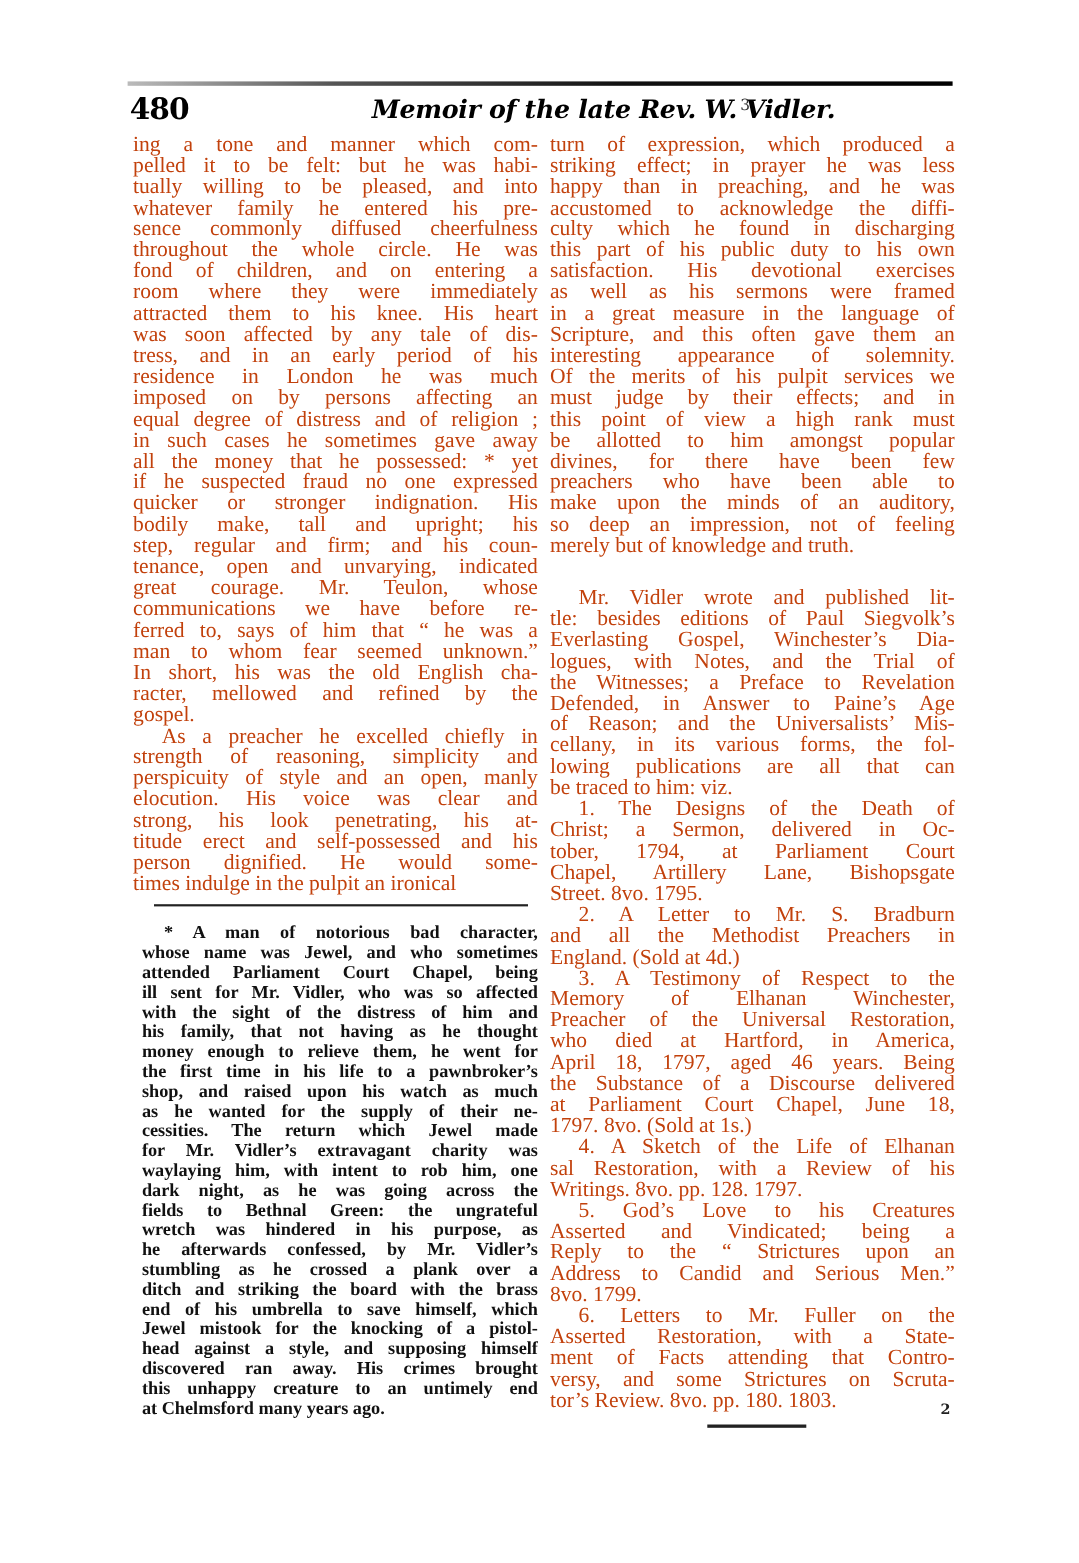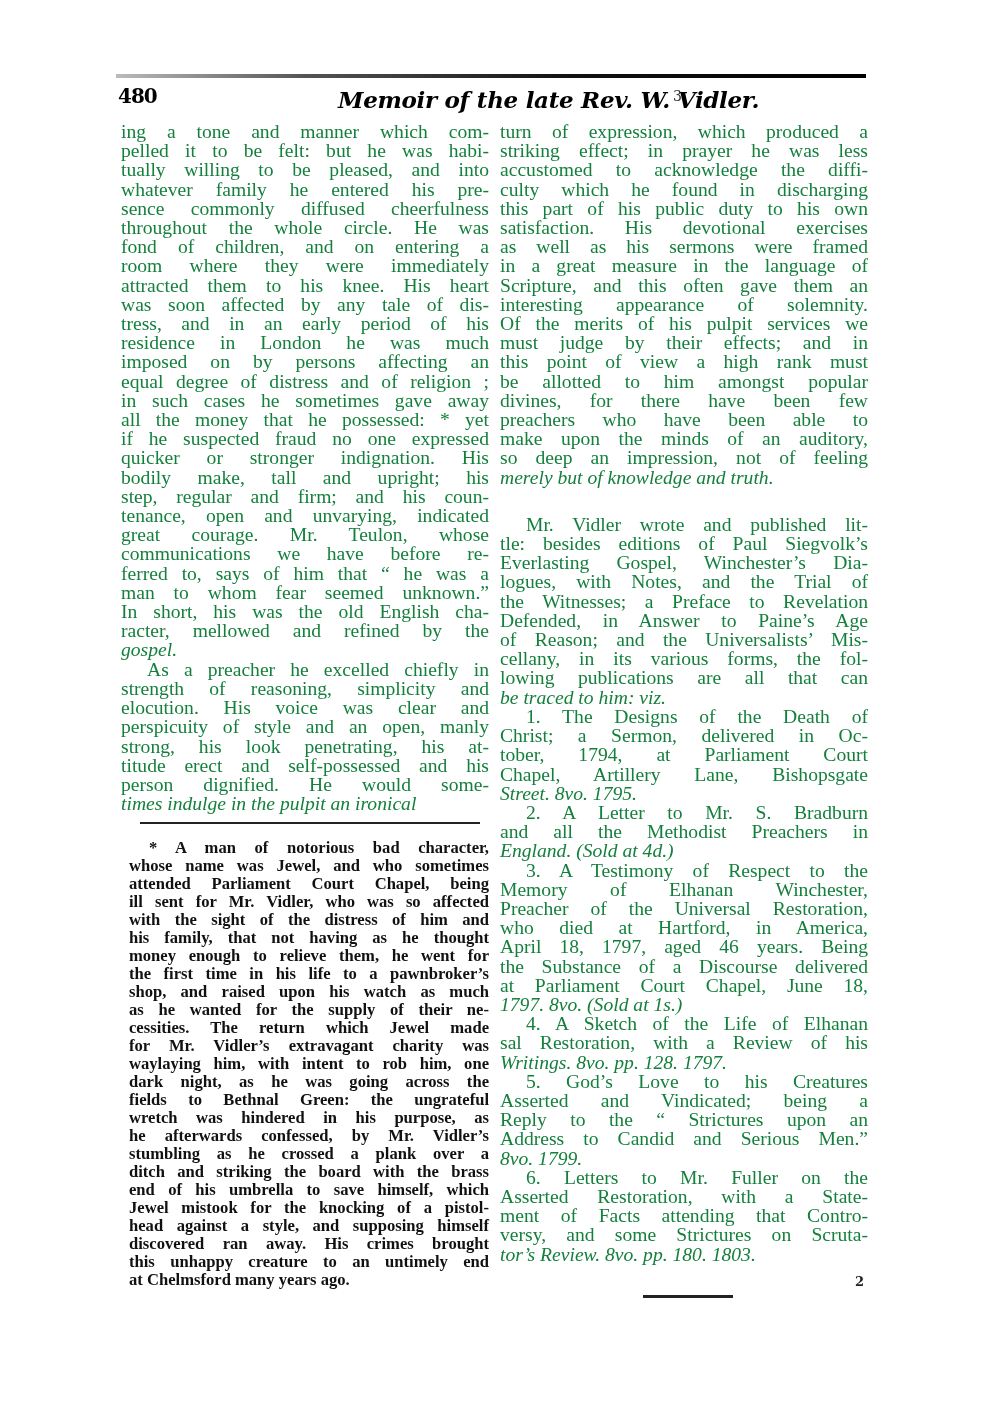--- a/index.html
+++ b/index.html
@@ -2,31 +2,31 @@
 <html><head>
 <meta charset="utf-8">
 <style>
   html, body { margin: 0; padding: 0; background: #ffffff; }
   body { width: 981px; height: 1421px; position: relative; overflow: hidden;
          font-family: "DejaVu Serif", "Liberation Serif", serif; color: #111; }
   .page { position: absolute; left: 0; top: 0; width: 981px; height: 1421px; }
   .top-rule { position: absolute; left: 116px; top: 74px; width: 750px; height: 4px;
               background: linear-gradient(90deg, #bbb 0%, #555 25%, #111 60%, #000 100%); }
   .header { position: absolute; left: 118px; top: 84px; width: 750px; height: 28px; }
-  .page-num { position: absolute; left: 0; top: 0; font-weight: 900; font-size: 20px;
+  .page-num { position: absolute; left: 0; top: 0; font-weight: 900; font-size: 27px;
               color: #000; letter-spacing: -1px; filter: blur(0.6px); }
   .running-title { position: absolute; left: 220px; top: 2px; font-style: italic; font-weight: 900;
                    font-size: 23px; color: #000; filter: blur(0.35px); letter-spacing: -0.3px; }
   .sig-mark { position: absolute; left: 555px; top: 4px; font-size: 14px; color: #333; }
   .col { position: absolute; top: 122px; width: 368px; font-family: "Liberation Serif", "DejaVu Serif", serif;
-         font-size: 19.6px; line-height: 19.2px; text-align: justify; color: #15803d; }
+         font-size: 19.6px; line-height: 19.2px; text-align: justify; color: #c2410c; }
   .col-left { left: 121px; }
   .col-right { left: 500px; }
   .col .line { display: block; text-align: justify; text-align-last: justify; white-space: nowrap; }
-  .col .line.last { text-align-last: left; font-style: italic; }
+  .col .line.last { text-align-last: left; }
   .footnote-rule { position: absolute; left: 140px; top: 822px; width: 340px; height: 2px; background: #222; }
   .footnote { position: absolute; left: 129px; top: 839px; width: 360px;
               font-family: "Liberation Serif", "DejaVu Serif", serif; font-weight: bold;
               font-size: 16.6px; line-height: 18px; color: #111; }
   .footnote .line { display: block; text-align: justify; text-align-last: justify; white-space: nowrap; }
   .footnote .line.first { padding-left: 20px; }
   .footnote .line.last { text-align-last: left; }
   .bottom-rule { position: absolute; left: 643px; top: 1295px; width: 90px; height: 3px; background: #222; }
   .catchword { position: absolute; left: 855px; top: 1274px; font-size: 13px; font-weight: bold; color: #222; }
 </style>
@@ -66,30 +66,31 @@
       <span class="line">tenance, open and unvarying, indicated</span>
       <span class="line">great courage.  Mr. Teulon, whose</span>
       <span class="line">communications we have before re-</span>
       <span class="line">ferred to, says of him that “ he was a</span>
       <span class="line">man to whom fear seemed unknown.”</span>
       <span class="line">In short, his was the old English cha-</span>
       <span class="line">racter, mellowed and refined by the</span>
       <span class="line last">gospel.</span>
       <span class="line" style="padding-left: 26px;">As a preacher he excelled chiefly in</span>
       <span class="line">strength of reasoning, simplicity and</span>
+      <span class="line">perspicuity of style and an open, manly</span>
       <span class="line">elocution.  His voice was clear and</span>
-      <span class="line">perspicuity of style and an open, manly</span>
       <span class="line">strong, his look penetrating, his at-</span>
       <span class="line">titude erect and self-possessed and his</span>
       <span class="line">person dignified.  He would some-</span>
       <span class="line last">times indulge in the pulpit an ironical</span>
     </div>
   <div class="col col-right" id="right-col">
       <span class="line">turn of expression, which produced a</span>
       <span class="line">striking effect; in prayer he was less</span>
+      <span class="line">happy than in preaching, and he was</span>
       <span class="line">accustomed to acknowledge the diffi-</span>
       <span class="line">culty which he found in discharging</span>
       <span class="line">this part of his public duty to his own</span>
       <span class="line">satisfaction.  His devotional exercises</span>
       <span class="line">as well as his sermons were framed</span>
       <span class="line">in a great measure in the language of</span>
       <span class="line">Scripture, and this often gave them an</span>
       <span class="line">interesting appearance of solemnity.</span>
       <span class="line">Of the merits of his pulpit services we</span>
       <span class="line">must judge by their effects; and in</span>

